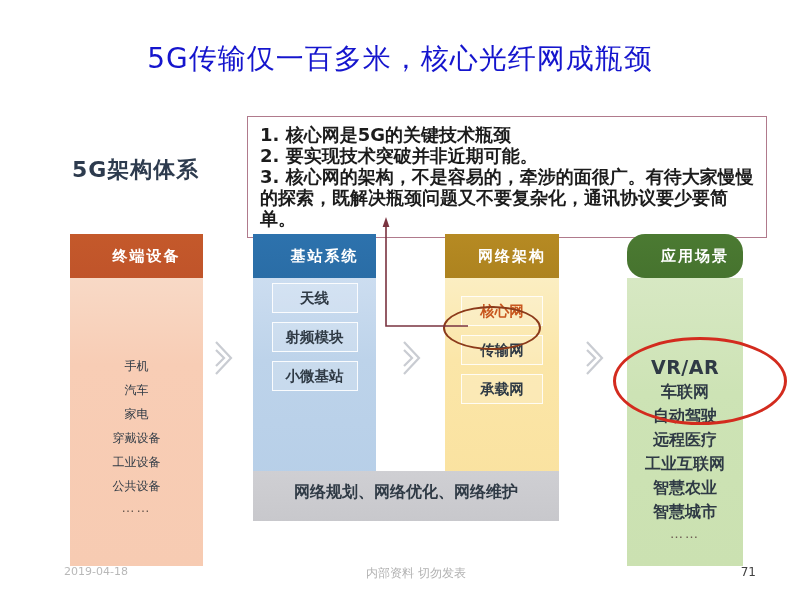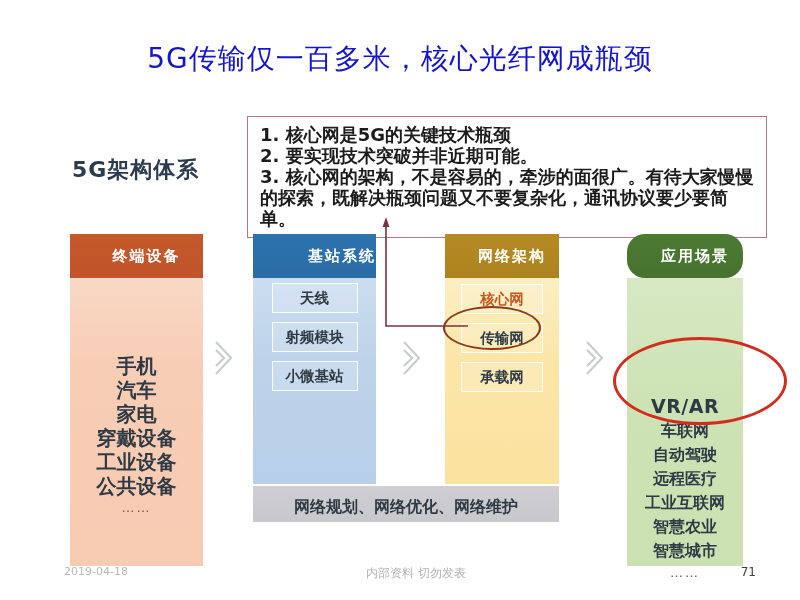--- a/index.html
+++ b/index.html
@@ -63,68 +63,68 @@
   }
 
   
   #col-terminal{left:70px;top:234px;width:133px;}
   #col-terminal .col-head{background:linear-gradient(180deg,#c4592b 0%,#c0542a 100%);}
   #col-terminal .col-body{
     background:linear-gradient(180deg,#f8d9c6 0%,#f8cdb5 30%,#f7cbb2 100%);
     height:288px;padding-top:76px;
   }
   .term-item{
-    font-size:20px;line-height:24px;color:#2f3a45;font-weight:bold;
+    font-size:12px;line-height:24px;color:#2f3a45;font-weight:normal;
   }
   .dots{font-size:13px;line-height:20px;color:#6b5a50;letter-spacing:2px;}
 
   
   #col-base{left:253px;top:234px;width:123px;}
-  #col-base .col-head{background:linear-gradient(180deg,#2d72ad 0%,#2a6da6 100%);text-align:right;}
+  #col-base .col-head{background:linear-gradient(180deg,#2d72ad 0%,#2a6da6 100%);}
   #col-base .col-body{
     background:linear-gradient(180deg,#ccddf0 0%,#bdd3ea 40%,#b7cfe8 100%);
     height:206px;padding-top:5px;
   }
   .sub-box{
     margin:0 auto 9px auto;width:82px;height:28px;line-height:28px;
     border:1px solid rgba(255,255,255,0.9);
     background:rgba(255,255,255,0.18);
     font-size:14.5px;font-weight:bold;color:#2f3a45;
   }
   #col-base .sub-box{width:84px;}
 
   
   #col-net{left:445px;top:234px;width:114px;}
   #col-net .col-head{background:linear-gradient(180deg,#b68a23 0%,#ad831f 100%);}
   #col-net .col-body{
     background:linear-gradient(180deg,#fbeec2 0%,#fbe6a8 40%,#fae2a0 100%);
-    height:206px;padding-top:6px;
+    height:206px;padding-top:18px;
   }
   #col-net .sub-box{width:80px;border-color:rgba(255,255,255,0.85);}
   .sub-box.hl{color:#c8571f;}
 
   
   #col-app{left:627px;top:234px;width:116px;}
   #col-app .col-head{background:linear-gradient(180deg,#4b7a32 0%,#46732e 100%);border-radius:18px;}
   #col-app .col-body{
     background:linear-gradient(180deg,#d7e8c3 0%,#cde3b5 40%,#cbe1b1 100%);
-    height:288px;padding-top:115px;
+    height:288px;padding-top:76px;
   }
   .app-item{font-size:16px;line-height:24px;color:#2f3a45;font-weight:bold;}
   .app-item.latin{font-size:19px;line-height:26px;letter-spacing:0.5px;}
 
   
   .chev{position:absolute;width:24px;height:40px;}
   #chev1{left:212px;top:338px;}
   #chev2{left:400px;top:338px;}
   #chev3{left:583px;top:338px;}
 
   
   .gray-bar{
-    position:absolute;left:253px;top:486px;width:306px;height:36px;
+    position:absolute;left:253px;top:471px;width:306px;height:50px;
     background:linear-gradient(180deg,#cfcfd3 0%,#c8c8cc 100%);
     line-height:42px;text-align:center;
     font-size:16px;font-weight:bold;color:#2f3a45;
   }
 
   
   .ellipse{position:absolute;border:3px solid #d32b1e;border-radius:50%;}
   #ellipse-app{left:613px;top:337px;width:168px;height:82px;}
   #ellipse-core{
     left:443px;top:306px;width:94px;height:40px;

